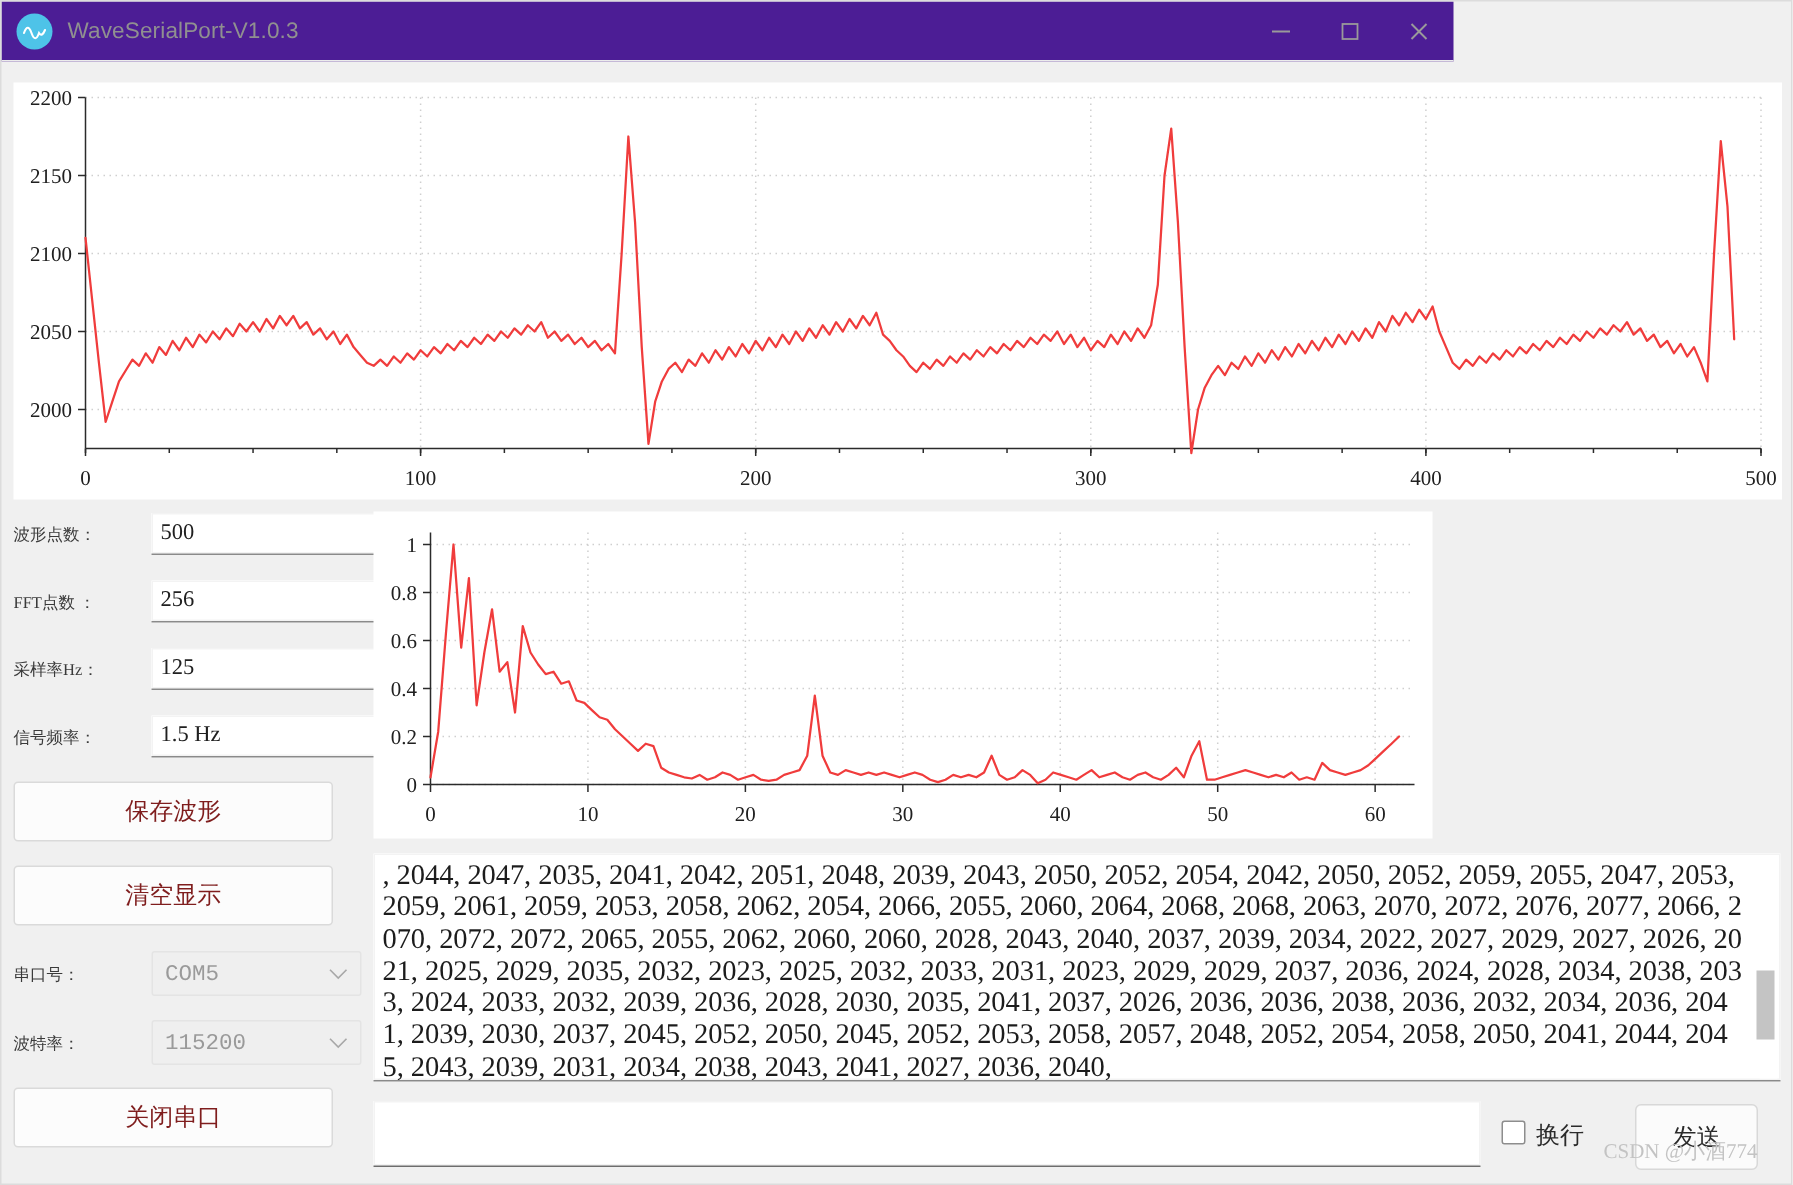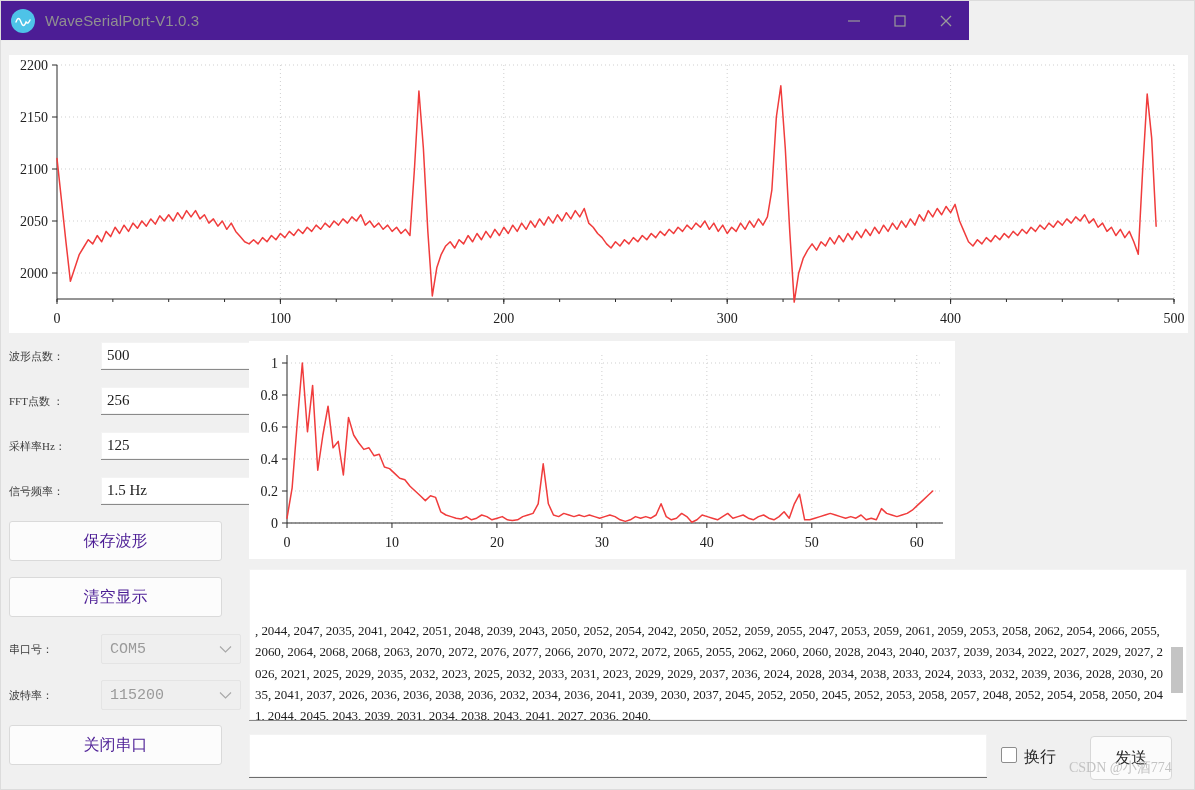--- a/index.html
+++ b/index.html
@@ -89,21 +89,21 @@
     box-sizing: border-box;
     outline: none;
   }
   .wide-btn {
     display: block;
     width: 213px; height: 40px;
     background: #fcfcfc;
     border: 1px solid #dadada;
     border-radius: 3px;
     font-size: 16px;
-    color: #4c1d95;
+    color: #7f1d1d;
     font-family: "Liberation Serif", serif;
     margin-bottom: 16px;
     cursor: pointer;
   }
   .combo-row { display: flex; align-items: center; height: 32px; margin-bottom: 14px; }
   .combo {
     flex: 1 1 auto;
     position: relative;
     height: 30px;
     background: #efefef;
@@ -163,27 +163,26 @@
     background: #ffffff;
     border: none;
     border-bottom: 1px solid #8a8a8a;
     box-shadow: inset 0 0 0 1px #f3f3f3;
     box-sizing: border-box;
     overflow: hidden;
   }
   .recv-text {
     padding: 4px 22px 4px 6px;
     font-family: "Liberation Serif", serif;
-    font-size: 13px;
+    font-size: 19px;
     line-height: 21.3px;
     color: #1c1c1c;
     white-space: pre-wrap;
     word-break: break-all;
     letter-spacing: -0.05px;
-    margin-top: 47px;
   }
   .recv-scroll {
     position: absolute; right: 2px; top: 2px;
     width: 12px; height: 148px;
     background: #ffffff;
   }
   .recv-thumb {
     position: absolute; right: 2px; top: 76px;
     width: 12px; height: 46px;
     background: #c4c4c4;

